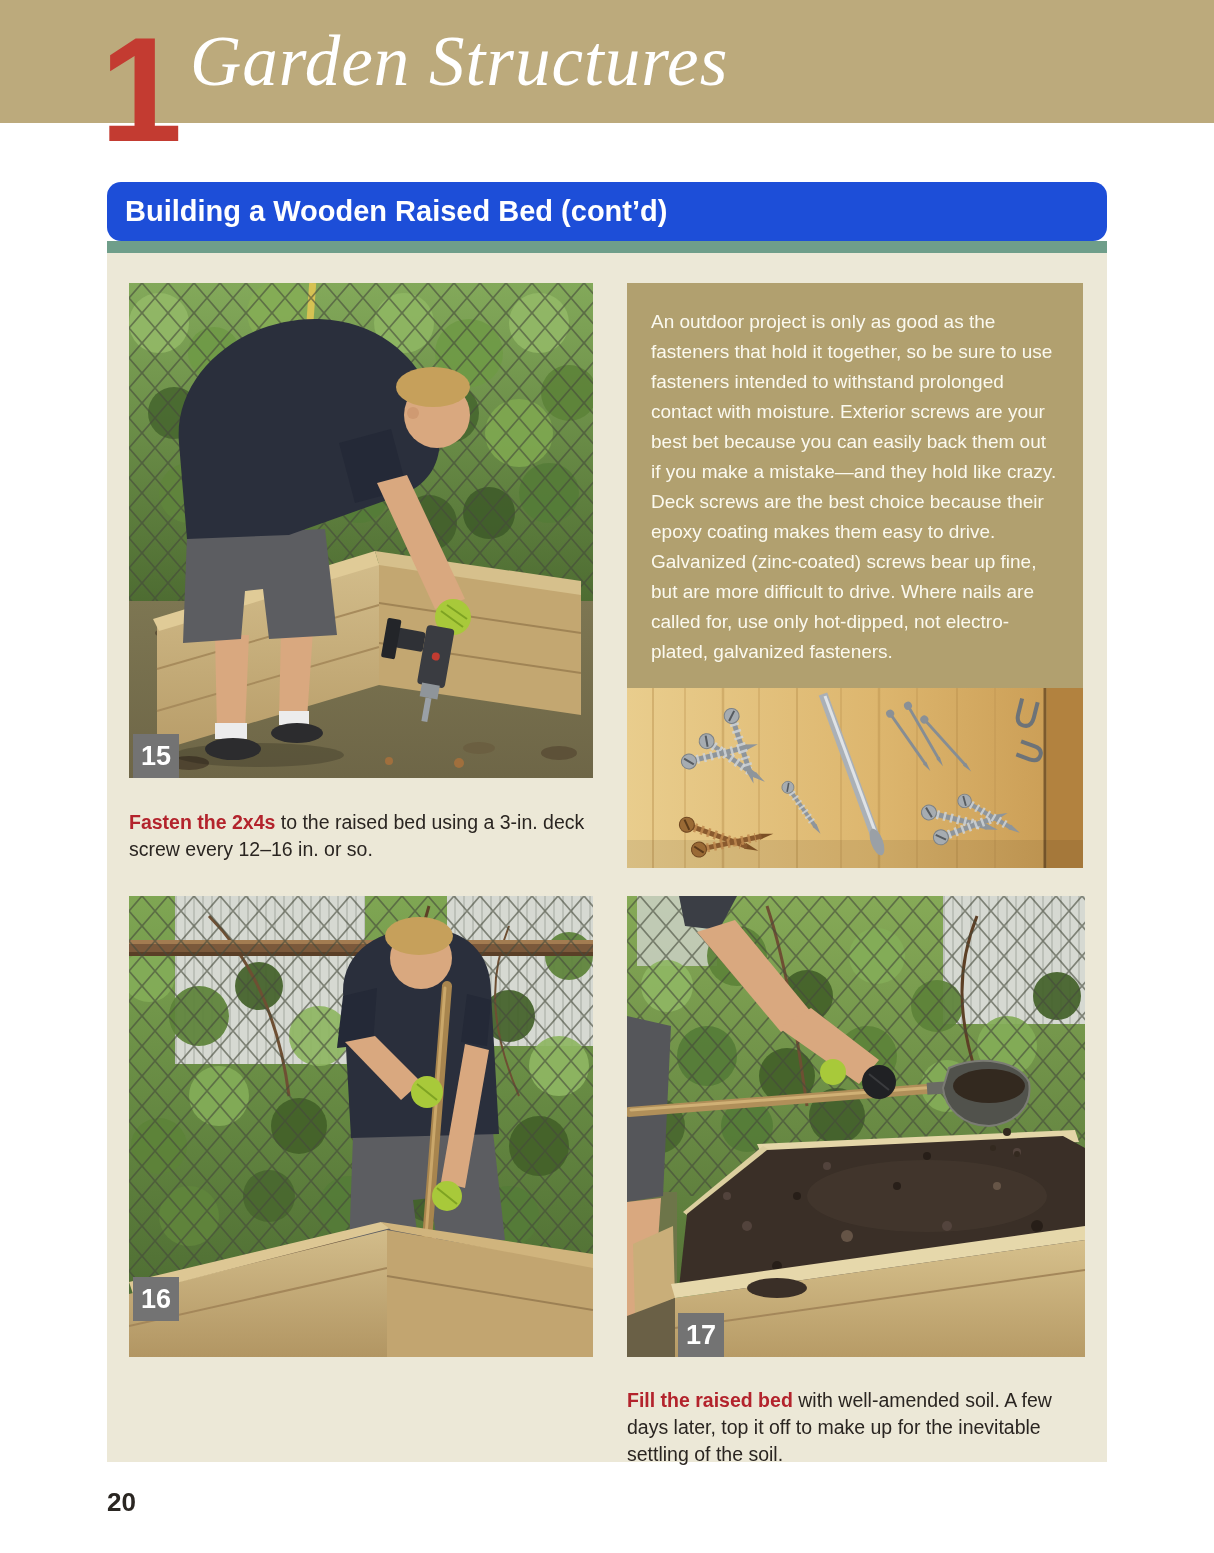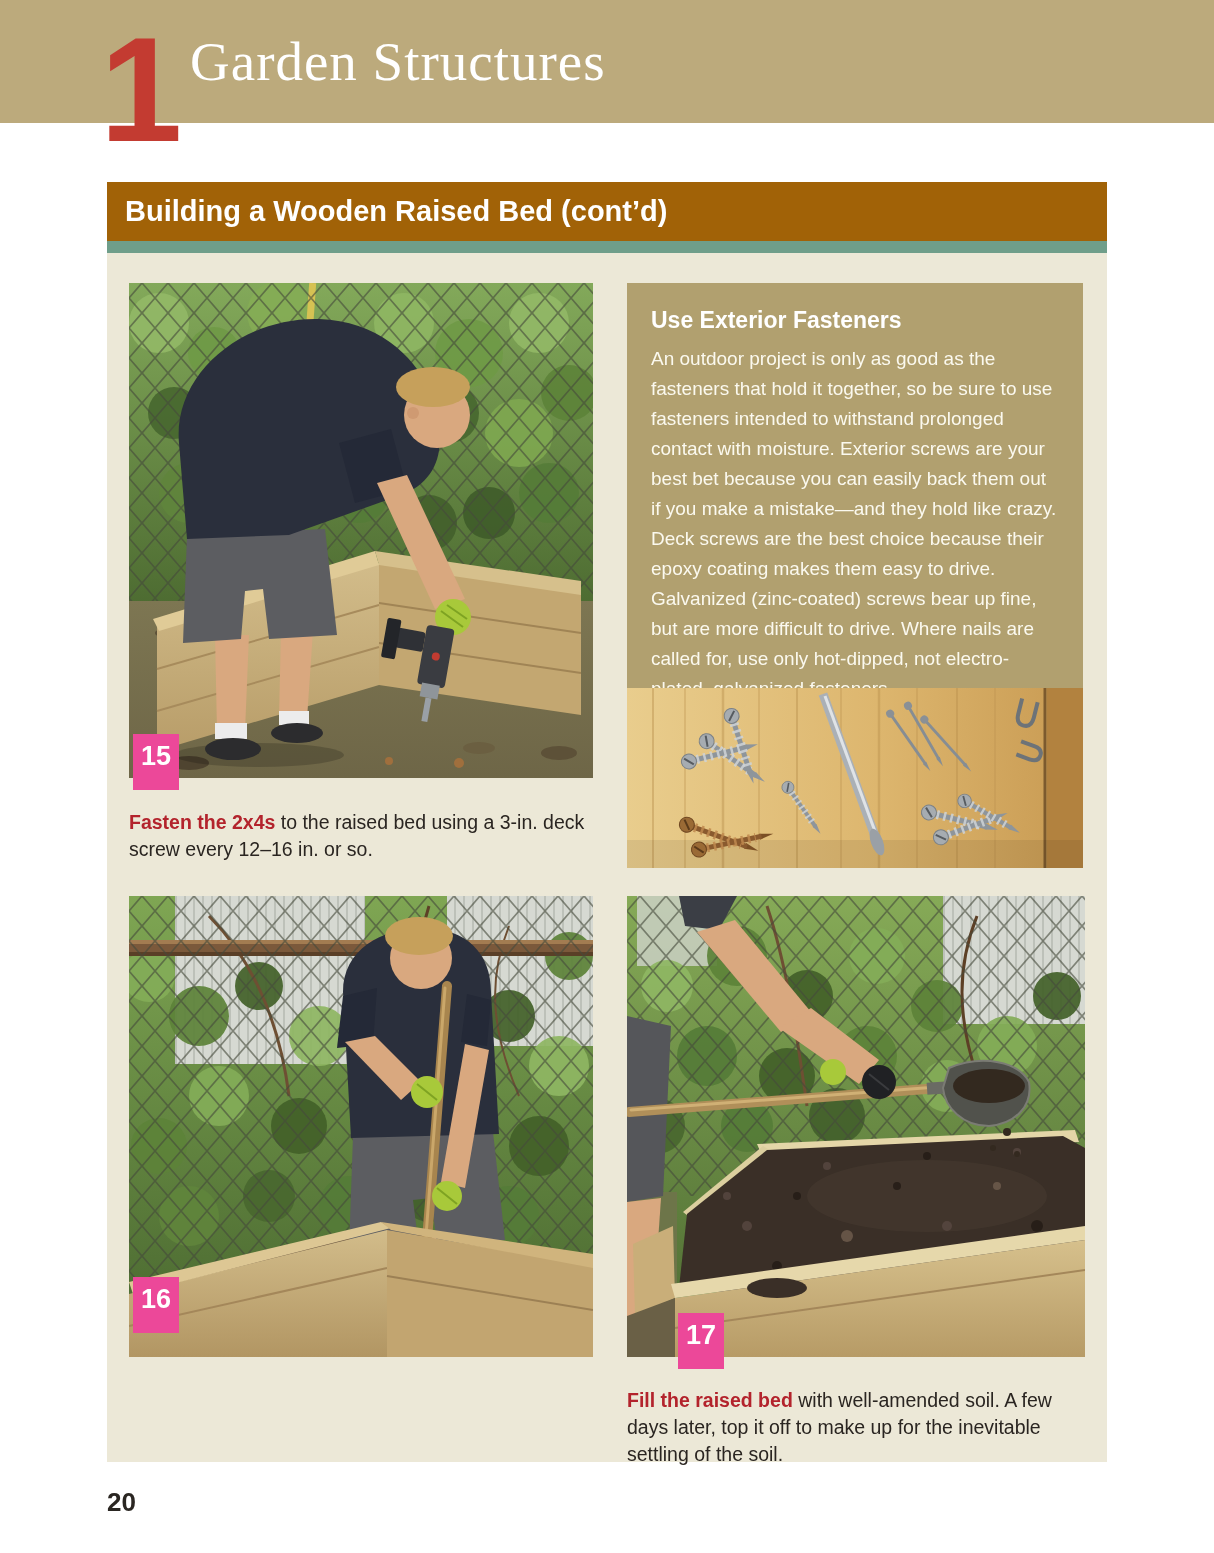--- a/index.html
+++ b/index.html
@@ -6,36 +6,36 @@
   .page{position:relative;width:1214px;height:1553px;background:#ffffff;overflow:hidden;
         font-family:"Liberation Sans",sans-serif;}
 
   
   .band{position:absolute;left:0;top:0;width:1214px;height:123px;background:#bcaa7c;}
   .chapter-number{position:absolute;left:100px;top:16px;width:120px;
         font-family:"Liberation Sans",sans-serif;font-weight:bold;
         font-size:148px;line-height:1;color:#c33b31;z-index:3;}
   .chapter-title{position:absolute;left:190px;top:0;height:123px;display:flex;align-items:center;
         font-family:"Liberation Serif",serif;font-weight:normal;
-        font-size:55px;color:#ffffff;letter-spacing:1px;z-index:3;}
+        font-size:71px;color:#ffffff;letter-spacing:1px;z-index:3;font-style:italic;}
 
   
   .panel{position:absolute;left:107px;top:182px;width:1000px;}
-  .panel-header{height:59px;background:#a16207;color:#ffffff;
-        font-weight:bold;font-size:29px;line-height:59px;padding-left:18px;box-sizing:border-box;}
+  .panel-header{height:59px;background:#1d4ed8;color:#ffffff;
+        font-weight:bold;font-size:29px;line-height:59px;padding-left:18px;box-sizing:border-box;border-radius:14px;}
   .teal-rule{height:12px;background:#6f9e8a;}
   .panel-body{position:relative;background:#ece8d7;height:1209px;}
 
   .photo{position:absolute;overflow:hidden;background:#55702f;}
   .photo svg{display:block;}
   #photo15{left:22px;top:30px;width:464px;height:495px;}
   #photo16{left:22px;top:643px;width:464px;height:461px;}
   #photo17{left:520px;top:643px;width:458px;height:461px;}
 
-  .step-badge{position:absolute;width:46px;height:56px;background:#ec4899;color:#ffffff;
+  .step-badge{position:absolute;width:46px;height:44px;background:#737373;color:#ffffff;
         font-weight:bold;font-size:27px;line-height:44px;text-align:center;z-index:5;}
   #badge15{left:26px;top:481px;}
   #badge16{left:26px;top:1024px;}
   #badge17{left:523px;top:1060px;margin-left:48px;}
 
   .caption{position:absolute;font-size:19.5px;line-height:27px;color:#2a2521;}
   .caption .lead{font-weight:bold;color:#b3232c;}
   #caption15{left:22px;top:536px;width:476px;}
   #caption16{left:22px;top:1114px;width:492px;}
   #caption17{left:520px;top:1114px;width:470px;}
@@ -158,21 +158,20 @@
             <rect x="0" y="40" width="40" height="14" rx="2" fill="#232529"></rect>
             <circle cx="30" cy="0" r="4" fill="#c23b31"></circle>
           </g>
         </svg>
       </div>
       <div class="step-badge" id="badge15">15</div>
       <p class="caption" id="caption15"><span class="lead">Fasten the 2x4s</span><span> to the raised bed using a 3-in. deck screw every 12–16 in. or so.</span></p>
 
       <div class="sidebar">
         <div class="sidebar-text">
-          <h3 class="sidebar-title">Use Exterior Fasteners</h3>
           <p class="sidebar-body">An outdoor project is only as good as the fasteners that hold it together, so be sure to use fasteners intended to withstand prolonged contact with moisture. Exterior screws are your best bet because you can easily back them out if you make a mistake—and they hold like crazy. Deck screws are the best choice because their epoxy coating makes them easy to drive. Galvanized (zinc-coated) screws bear up fine, but are more difficult to drive. Where nails are called for, use only hot-dipped, not electro-plated, galvanized fasteners.</p>
         </div>
         <div class="sidebar-photo">
           <svg width="456" height="180" viewBox="0 0 456 180">
             <defs>
               <linearGradient id="wdF" x1="0" y1="0" x2="1" y2="0">
                 <stop offset="0" stop-color="#e9cd8d"></stop>
                   <stop offset="0.55" stop-color="#ddb66e"></stop>
                   <stop offset="1" stop-color="#c89a52"></stop>
               </linearGradient>

